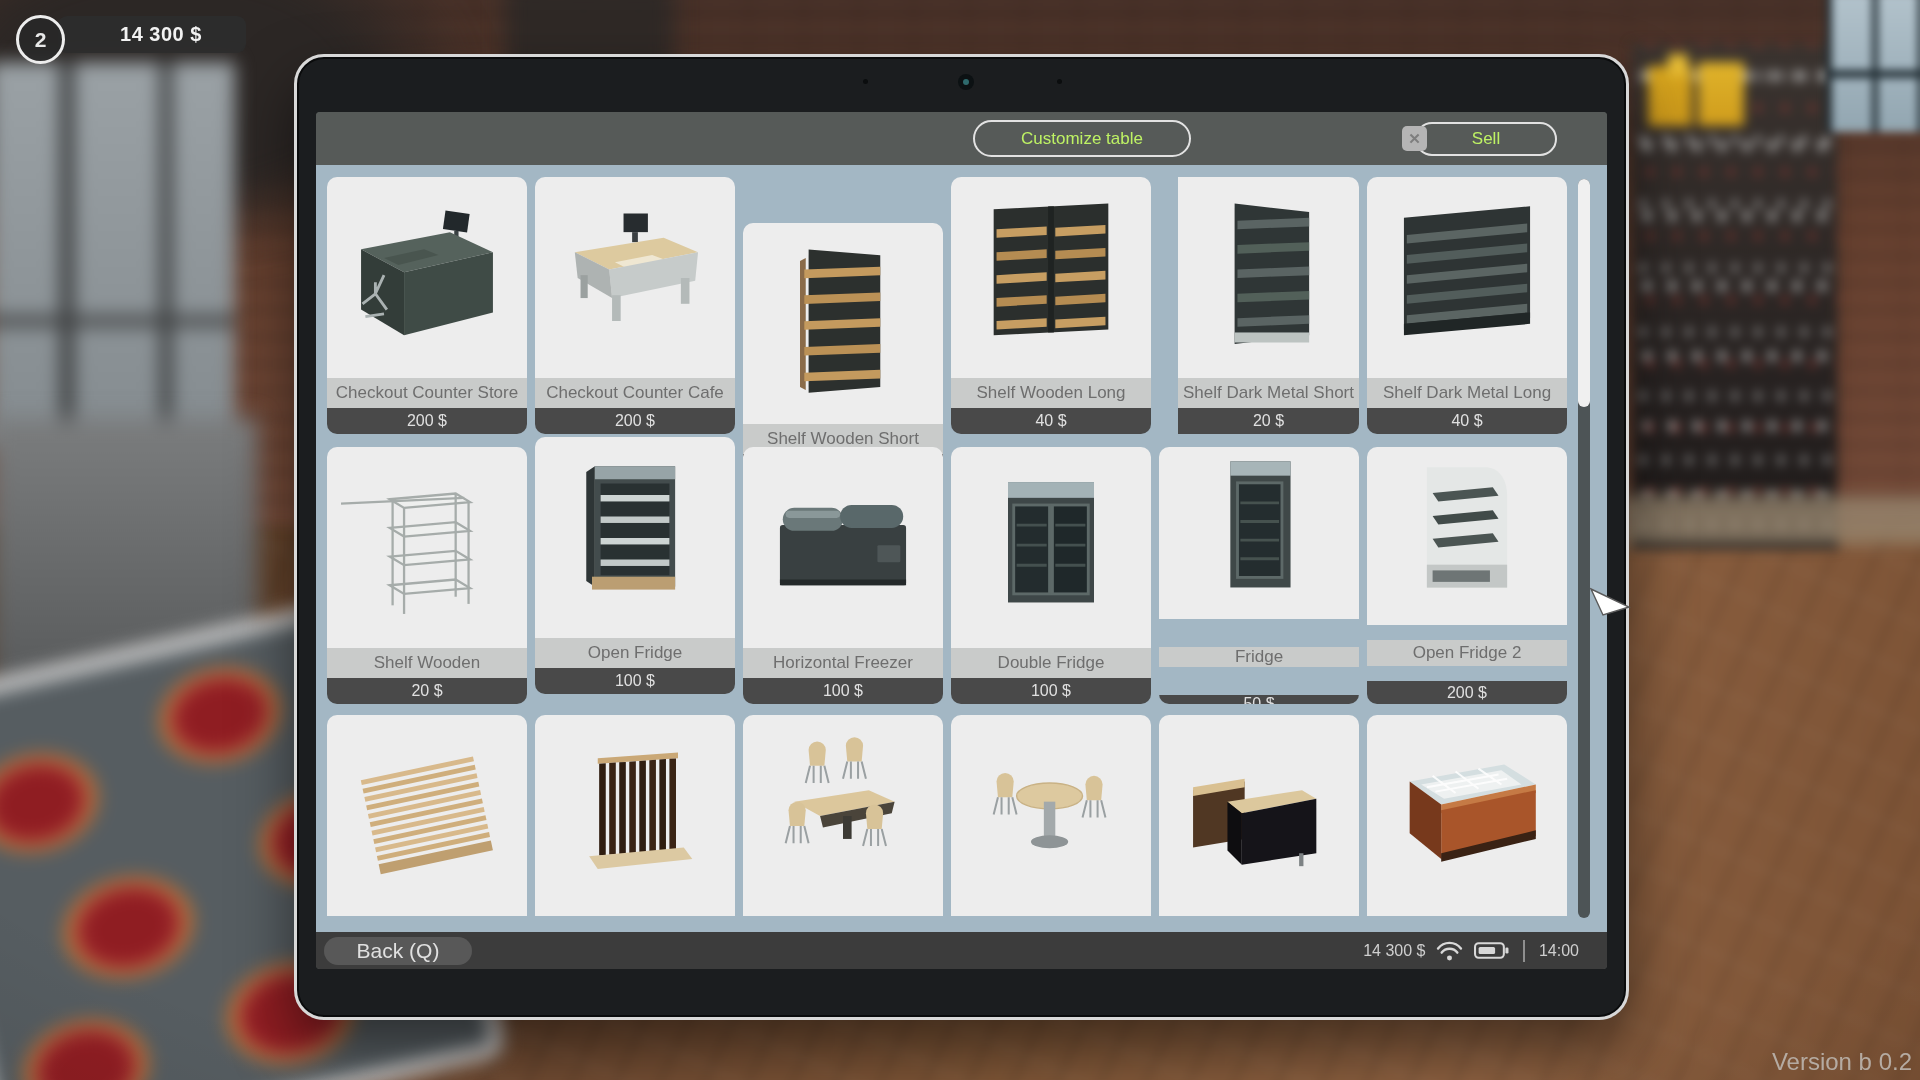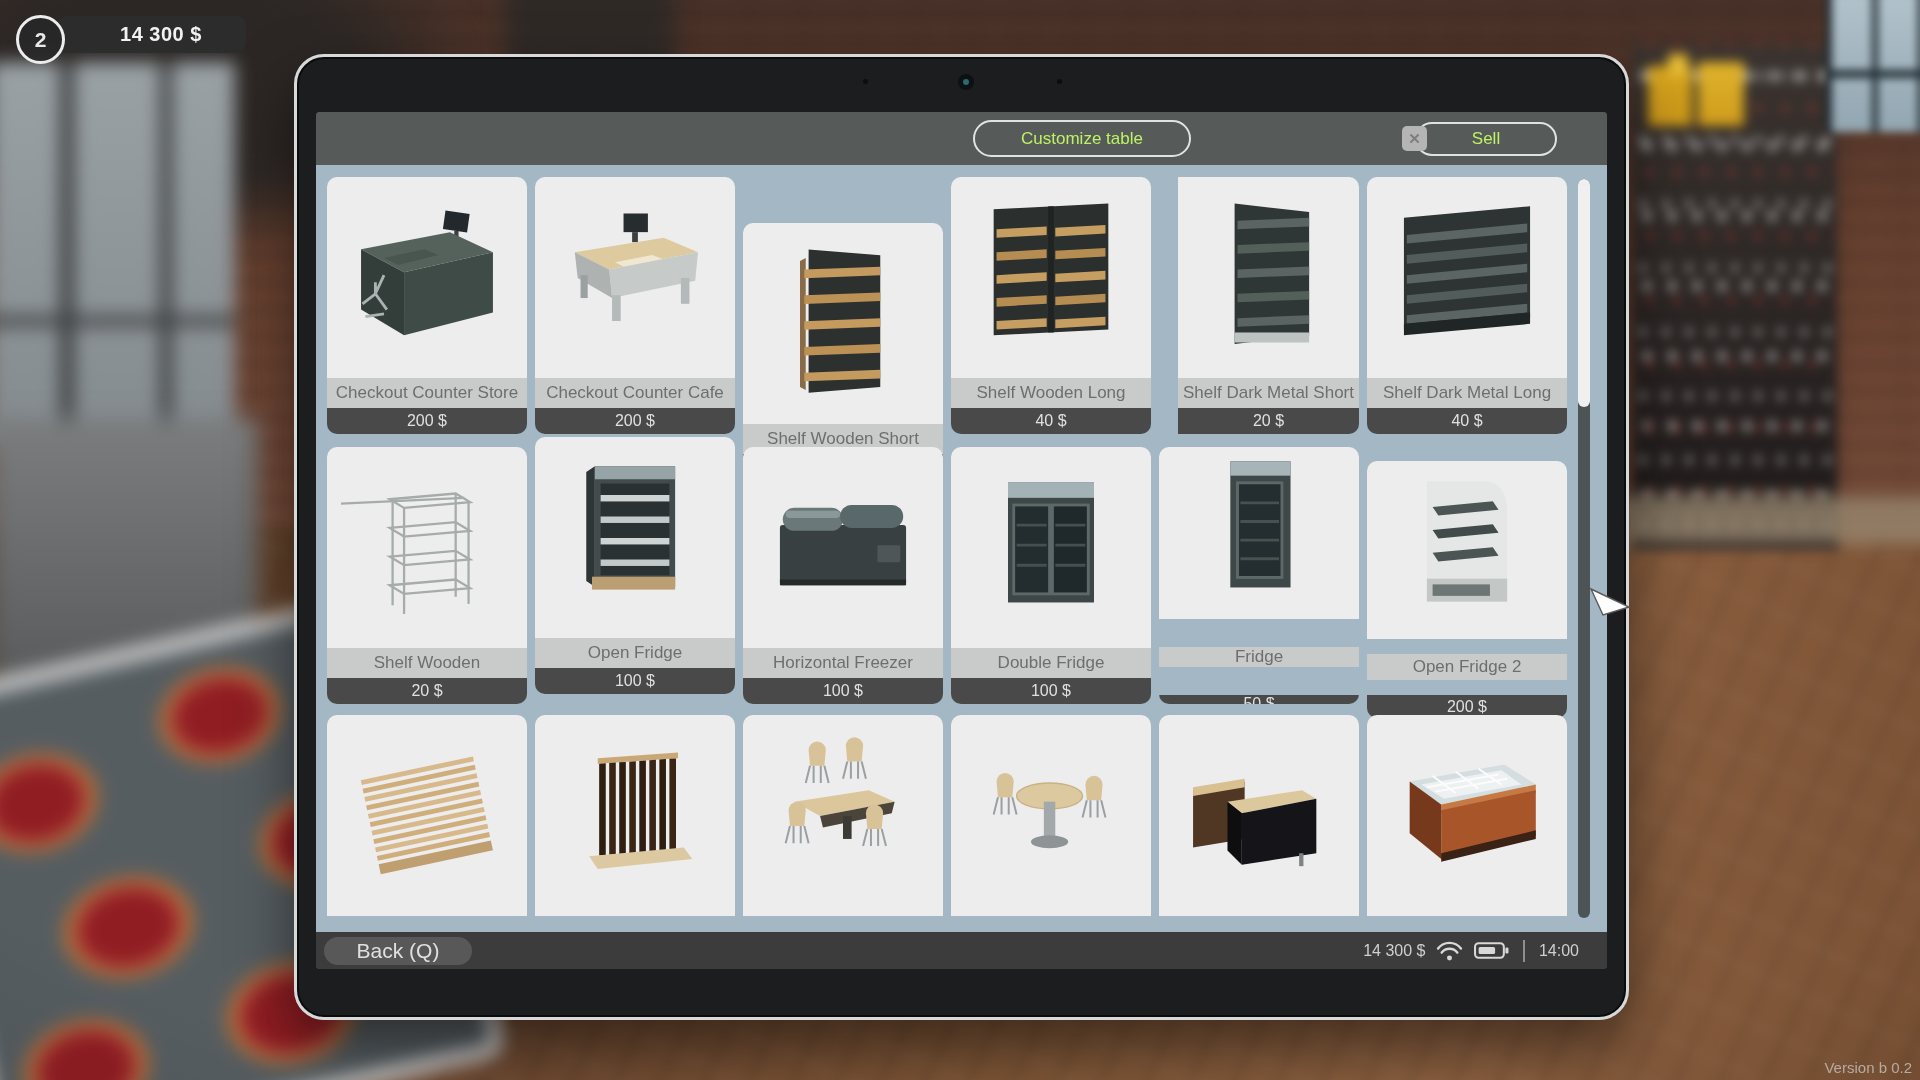--- a/index.html
+++ b/index.html
@@ -94,21 +94,21 @@
   .scrollbar{position:absolute;left:1262px;top:14px;width:12px;height:739px;border-radius:6px;background:#4d5456;}
   .scroll-thumb{position:absolute;left:0;top:0;width:12px;height:228px;border-radius:6px;background:#f0f0f0;}
 
   .bottombar{position:absolute;left:0;top:820px;right:0;height:37px;background:#3c3c3c;display:flex;align-items:center;}
   .btn-back{margin-left:8px;width:148px;height:28px;border-radius:14px;background:#585858;border:none;
     color:#e0e0e0;font-size:21px;display:flex;align-items:center;justify-content:center;cursor:pointer;}
   .status{position:absolute;right:28px;top:0;height:37px;display:flex;align-items:center;gap:11px;color:#cfcfcf;font-size:16px;}
   .status .divider{width:1.5px;height:22px;background:#8f8f8f;margin:0 3px;}
 
   .cursor{position:absolute;left:1588px;top:584px;width:46px;height:46px;z-index:50;}
-  .version{position:absolute;right:8px;bottom:4px;color:#b5aba2;font-size:15px;}
+  .version{position:absolute;right:8px;bottom:4px;color:#b5aba2;font-size:24px;}
   .svg-defs{position:absolute;width:0;height:0;overflow:hidden;}
 </style>
 </head>
 <body>
 
 <div class="stage">
 
   <div class="bg">
     <div class="bg-floor"></div>
     <div class="bg-wall"></div>
@@ -252,21 +252,21 @@
               </div>
               <div class="card" style="left: 843px; top: 282px; gap: 28px;">
                 <div class="card-img">
                   <svg class="item-svg" viewBox="0 0 120 120">
                     <use href="#fridge" width="120" height="120"></use>
                   </svg>
                 </div>
                 <div class="card-label">Fridge</div>
                 <div class="card-price">50 $</div>
               </div>
-              <div class="card" style="left: 1051px; top: 296px; gap: 15px;">
+              <div class="card" style="left: 1051px; top: 282px; gap: 15px;">
                 <div class="card-img">
                   <svg class="item-svg" viewBox="0 0 120 120">
                     <use href="#open-fridge-2" width="120" height="120"></use>
                   </svg>
                 </div>
                 <div class="card-label">Open Fridge 2</div>
                 <div class="card-price">200 $</div>
               </div>
               <div class="card" style="left: 11px; top: 550px;">
                 <div class="card-img">

